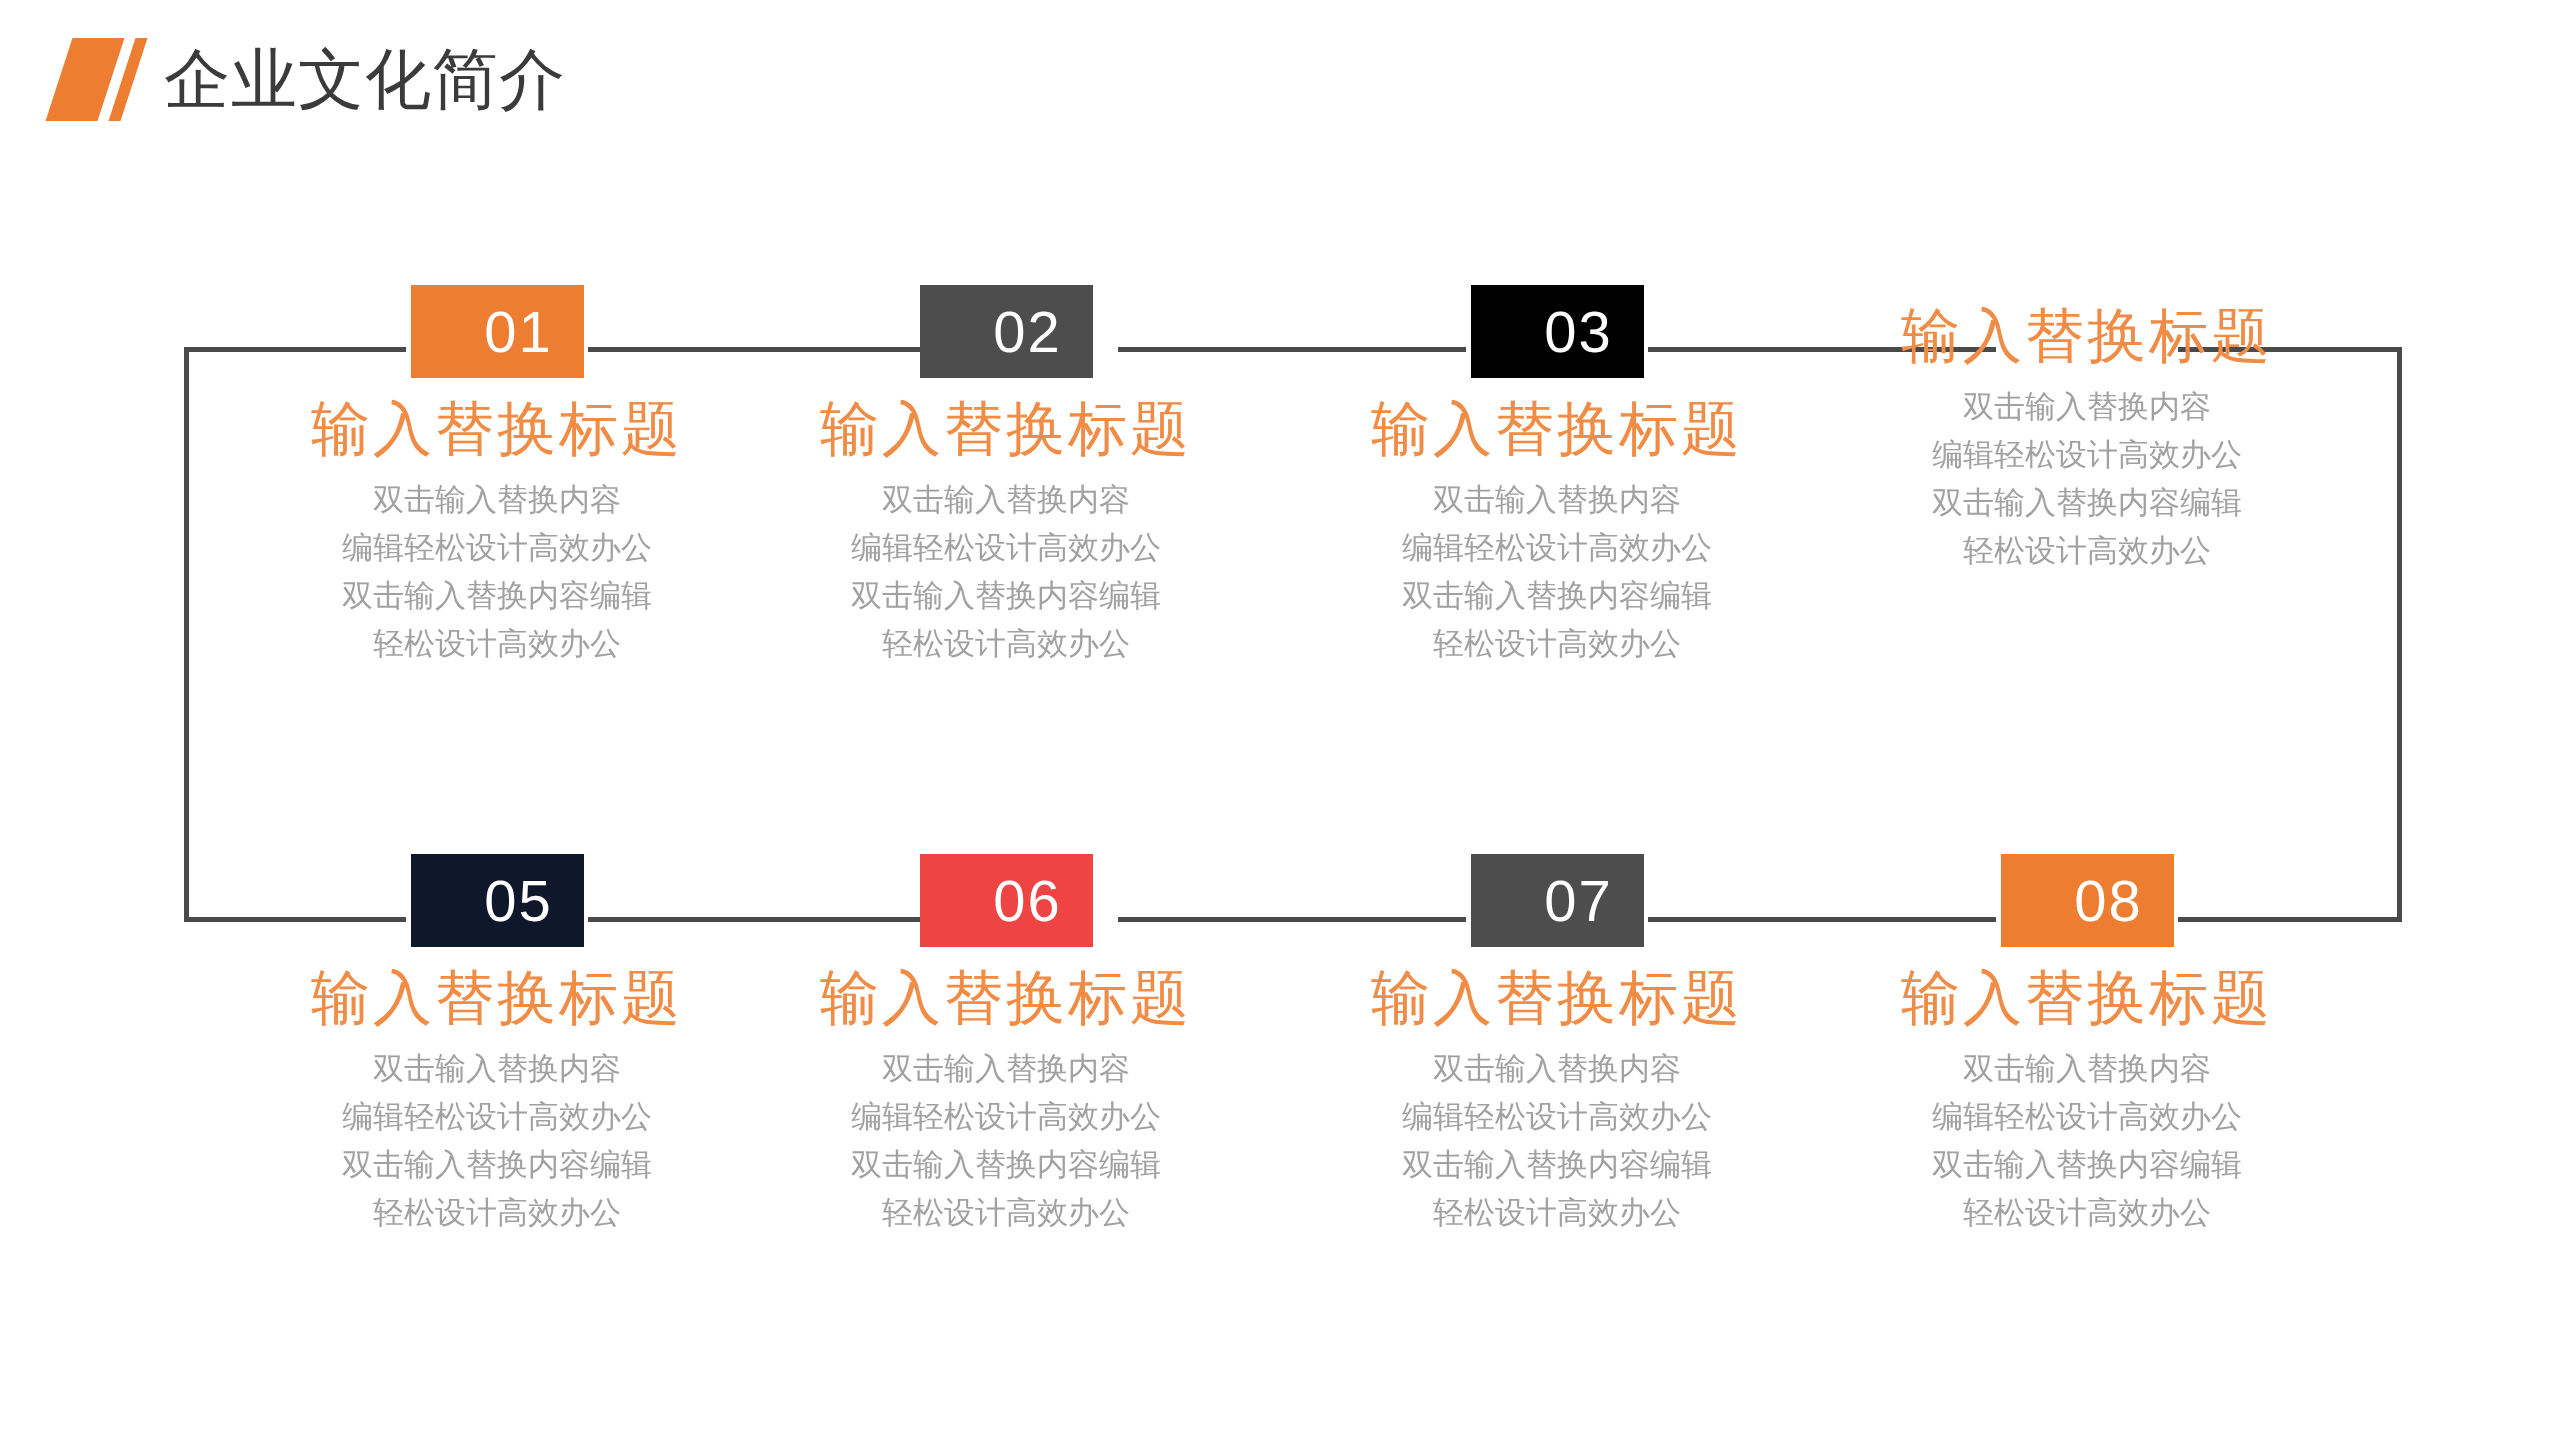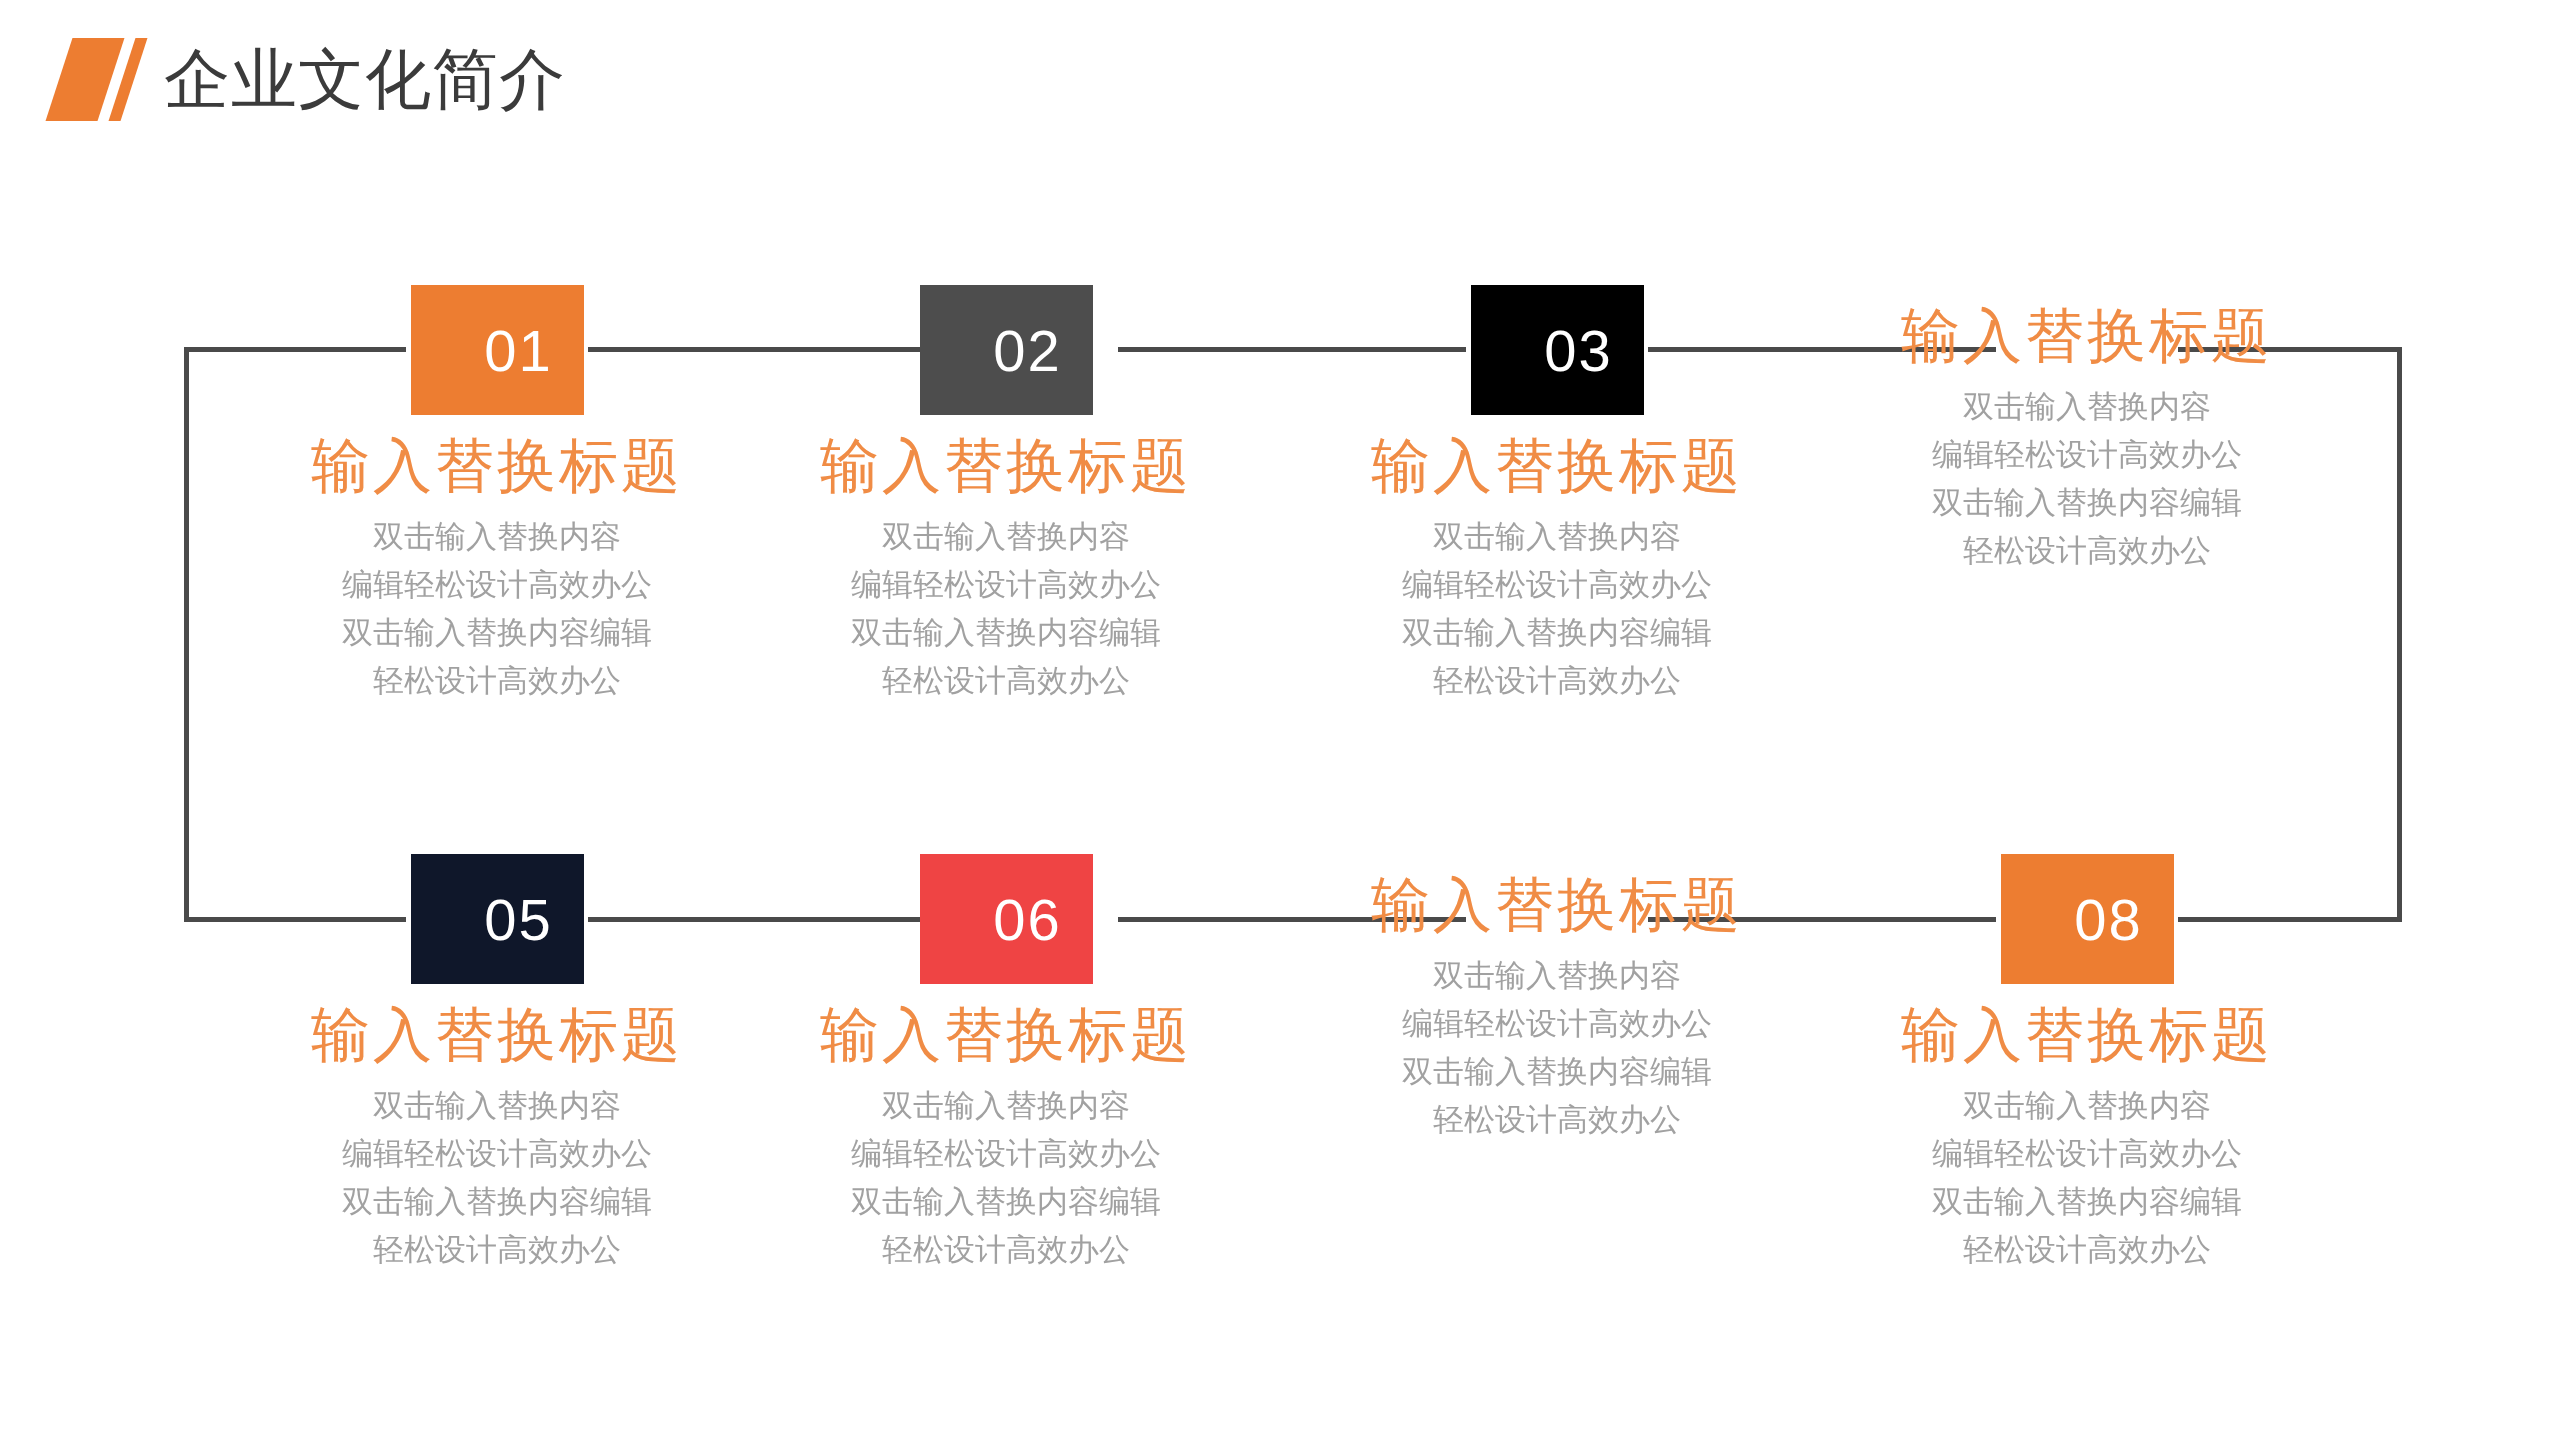--- a/index.html
+++ b/index.html
@@ -38,21 +38,21 @@
 
   
   .card { position:absolute; width:400px; text-align:center; }
   .row1 { top:285px; }
   .row2 { top:854px; }
   .col1 { left:285px; }
   .col2 { left:794px;text-align:center; }
   .col3 { left:1345px; }
   .col4 { left:1875px; }
 
-  .num-box { width:130px; height:130px; margin:0 auto;
+  .num-box { width:130px; height:93px; margin:0 auto;
              display:flex; align-items:center; justify-content:center;padding-left:43px; }
   .num { font-size:58px; letter-spacing:2px; color:var(--numtext); }
 
   .card-title { margin-top:24px; font-size:59px; line-height:54px;
                 letter-spacing:3px; color:var(--cardtitle); white-space:nowrap; }
   .card-body  { margin-top:20px; font-size:31px; line-height:48px;
                 color:var(--body); white-space:pre-line; }
 </style>
 </head>
 <body>
@@ -137,20 +137,23 @@
       <span class="num">06</span>
     </div>
     <div class="card-title">输入替换标题</div>
     <div class="card-body">双击输入替换内容
 编辑轻松设计高效办公
 双击输入替换内容编辑
 轻松设计高效办公</div>
   </div>
 
   <div class="card row2 col3">
+    <div class="num-box" style="background: rgb(77, 77, 77);">
+      <span class="num">07</span>
+    </div>
     <div class="card-title">输入替换标题</div>
     <div class="card-body">双击输入替换内容
 编辑轻松设计高效办公
 双击输入替换内容编辑
 轻松设计高效办公</div>
   </div>
 
   <div class="card row2 col4">
     <div class="num-box" style="background: rgb(237, 125, 49);">
       <span class="num">08</span>

